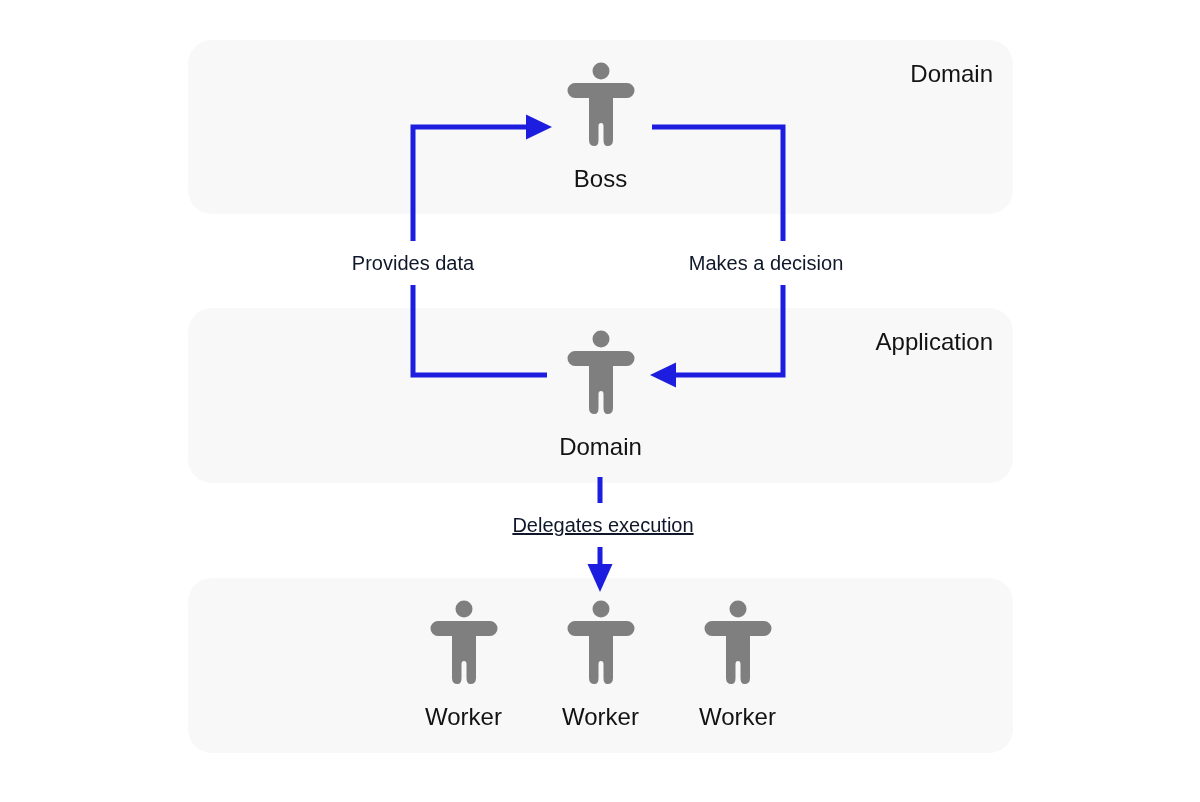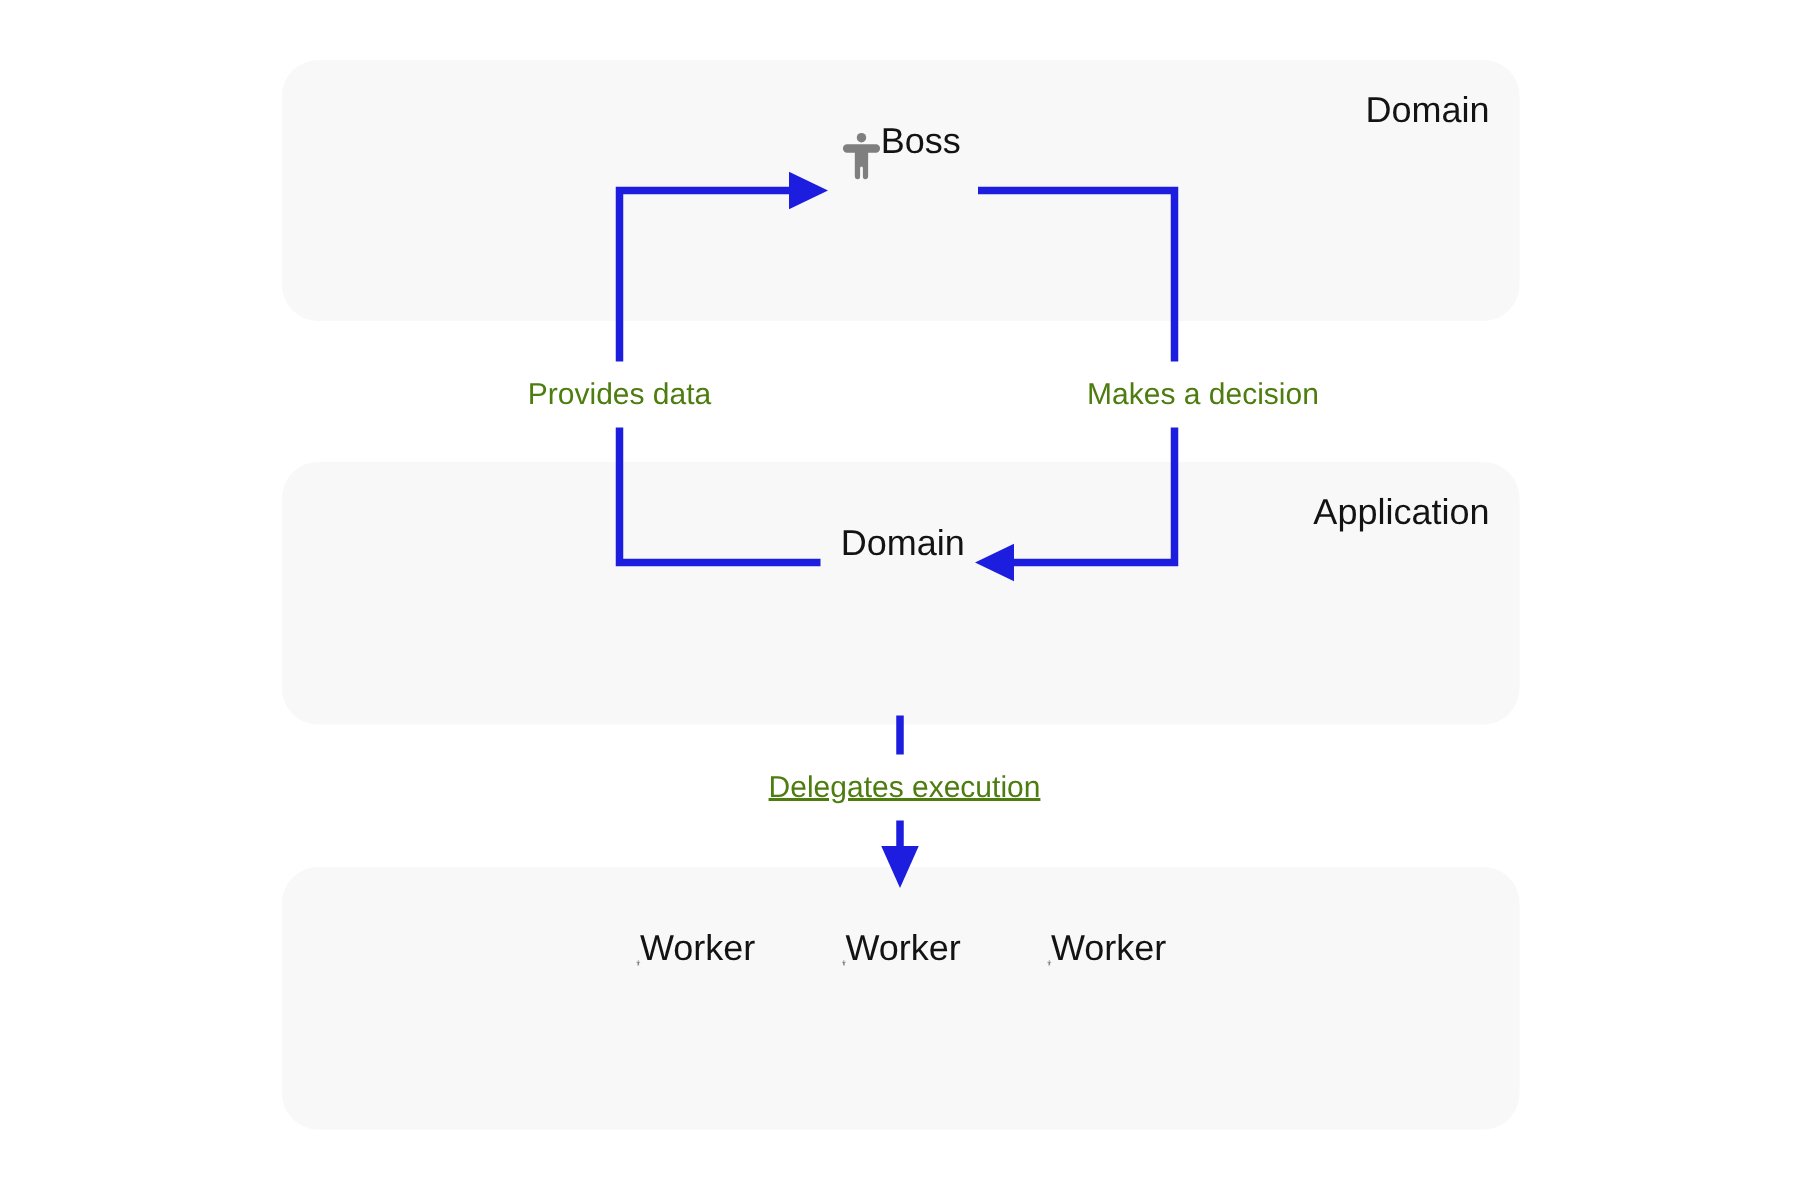--- a/index.html
+++ b/index.html
@@ -33,22 +33,22 @@
   .entity-row {
     position: absolute;
     left: 0; right: 0; top: 22px;
     display: flex;
     justify-content: center;
     gap: 57px;
   }
   .entity {
     width: 80px;
     display: flex;
-    flex-direction: row;
-    align-items: flex-start;
+    flex-direction: column;
+    align-items: center;
   }
   .entity .person-svg { width: 72px; height: 84px; display: block; }
   .entity-label {
     margin-top: 19px;
     font-size: 24px;
     line-height: 28px;
     color: #131313;
     white-space: nowrap;
   }
 
@@ -66,29 +66,29 @@
     stroke: #1d1de0;
     stroke-width: 5;
   }
   svg.flow-overlay .flow-head { fill: #1d1de0; stroke: none; }
 
   
   .arrow-label {
     position: absolute;
     transform: translate(-50%, -50%);
     background: #ffffff;
-    color: #4d7c0f;
+    color: #0f172a;
     font-size: 20px;
     line-height: 24px;
     padding: 10px 12px;
     white-space: nowrap;
     z-index: 4;
   }
   .arrow-label-provides  { left: 413px; top: 263px; }
-  .arrow-label-decision  { left: 802px; top: 263px; }
+  .arrow-label-decision  { left: 766px; top: 263px; }
   .arrow-label-delegates { left: 603px; top: 525px; text-decoration: underline; }
 </style>
 </head>
 <body>
 
 <svg width="0" height="0" style="position:absolute">
   <defs>
     <g id="person-glyph" fill="#7f7f7f">
       <circle cx="36" cy="9" r="8.5"></circle>
       <path d="M 10 21 H 62 A 7.5 7.5 0 0 1 62 36 H 48 V 78 Q 48 84 42.5 84 Q 38.5 84 38.5 78 V 64 Q 38.5 61 36 61 Q 33.5 61 33.5 64 V 78 Q 33.5 84 29.5 84 Q 24 84 24 78 V 36 H 10 A 7.5 7.5 0 0 1 10 21 Z"></path>

